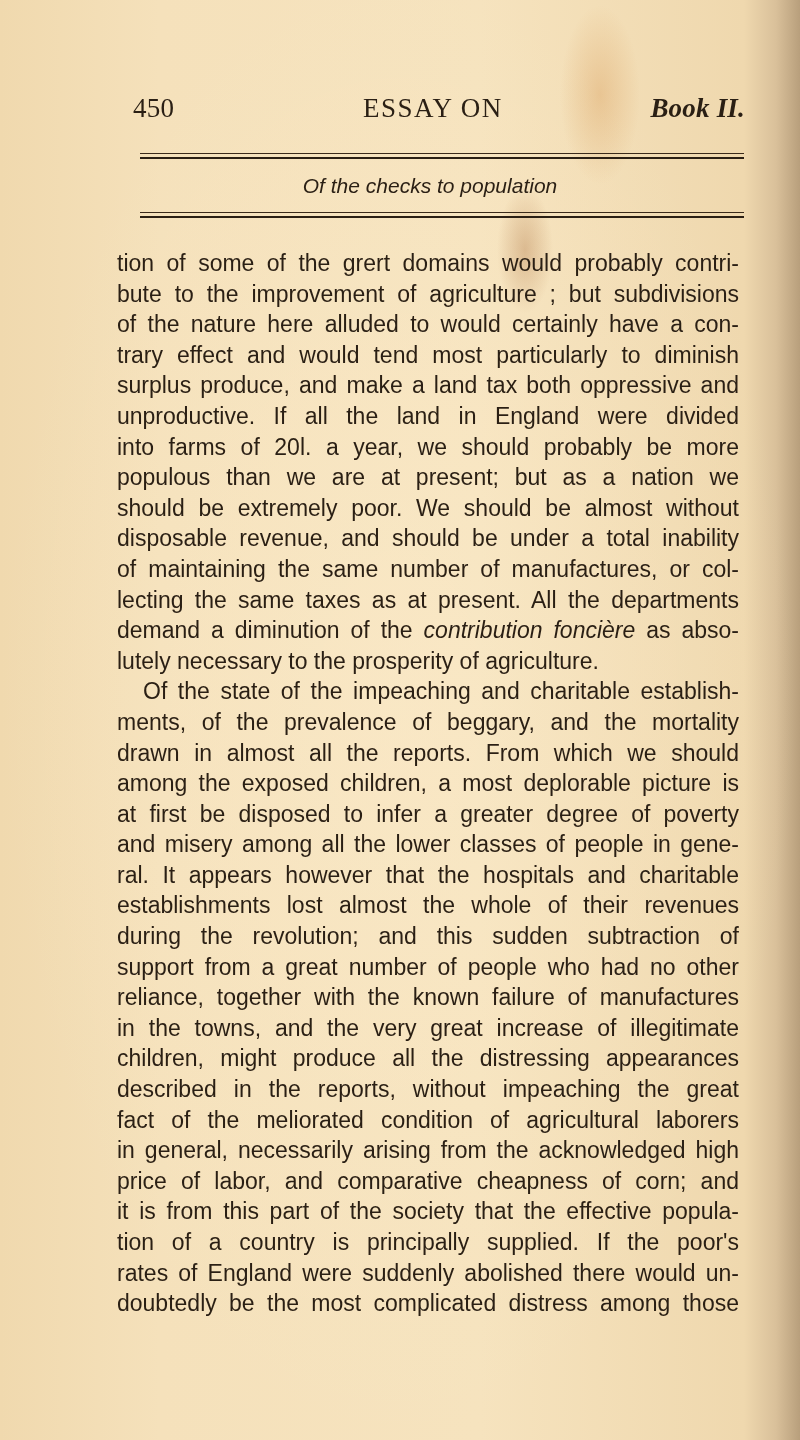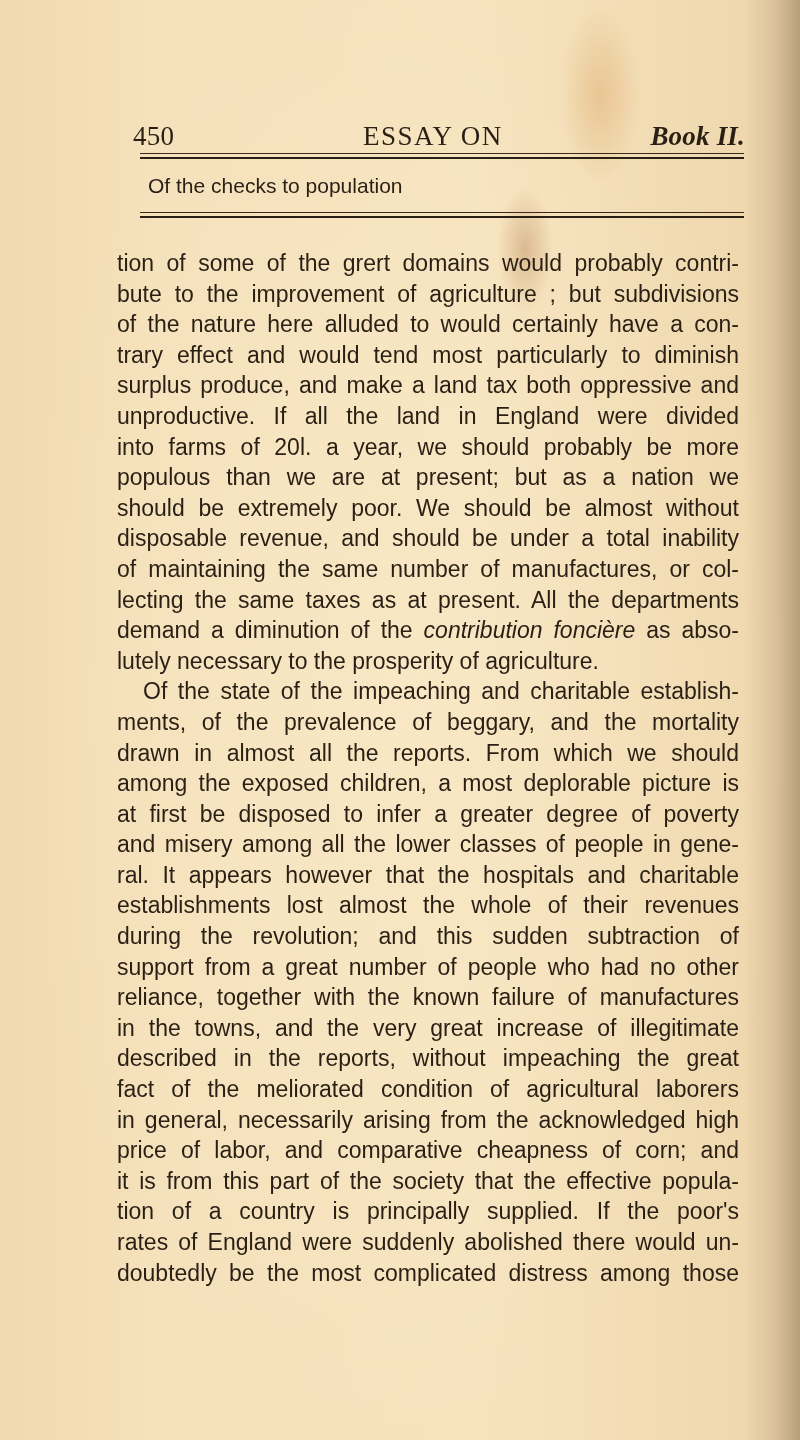--- a/index.html
+++ b/index.html
@@ -26,21 +26,20 @@
     }
     .running-head {
       position: absolute;
       left: 133px;
       top: 88px;
       width: 612px;
       height: 40px;
       font-size: 27px;
       line-height: 40px;
       letter-spacing: 0.2px;
-      margin-top: 28px;
     }
     .running-head .page-num {
       position: absolute;
       left: 0;
       top: 0;
     }
     .running-head .title {
       position: absolute;
       left: 230px;
       top: 0;
@@ -65,27 +64,29 @@
       margin-bottom: 3px;
     }
     .rule .line-thick {
       height: 2px;
       background: #2a1f14;
     }
     .rule-top { top: 153px; }
     .rule-bottom { top: 212px; }
     .section-head {
       position: absolute;
-      left: 148px;
+      left: 128px;
       top: 172px;
       width: 604px;
+      text-align: center;
       font-size: 21px;
       line-height: 28px;
       font-family: "Liberation Sans", "DejaVu Sans", sans-serif;
       color: #2a1f14;
+      font-style: italic;
     }
     .body-text {
       position: absolute;
       left: 117px;
       top: 248px;
       width: 622px;
       font-size: 23px;
       line-height: 30.6px;
       font-family: "Liberation Sans", "DejaVu Sans", sans-serif;
       color: #2a1f14;
@@ -152,20 +153,21 @@
     <span class="line">drawn in almost all the reports. From which we should</span>
     <span class="line">among the exposed children, a most deplorable picture is</span>
     <span class="line">at first be disposed to infer a greater degree of poverty</span>
     <span class="line">and misery among all the lower classes of people in gene-</span>
     <span class="line">ral. It appears however that the hospitals and charitable</span>
     <span class="line">establishments lost almost the whole of their revenues</span>
     <span class="line">during the revolution; and this sudden subtraction of</span>
     <span class="line">support from a great number of people who had no other</span>
     <span class="line">reliance, together with the known failure of manufactures</span>
     <span class="line">in the towns, and the very great increase of illegitimate</span>
+    <span class="line">children, might produce all the distressing appearances</span>
     <span class="line">described in the reports, without impeaching the great</span>
     <span class="line">fact of the meliorated condition of agricultural laborers</span>
     <span class="line">in general, necessarily arising from the acknowledged high</span>
     <span class="line">price of labor, and comparative cheapness of corn; and</span>
     <span class="line">it is from this part of the society that the effective popula-</span>
     <span class="line">tion of a country is principally supplied. If the poor's</span>
     <span class="line">rates of England were suddenly abolished there would un-</span>
     <span class="line">doubtedly be the most complicated distress among those</span>
   </div>
 

